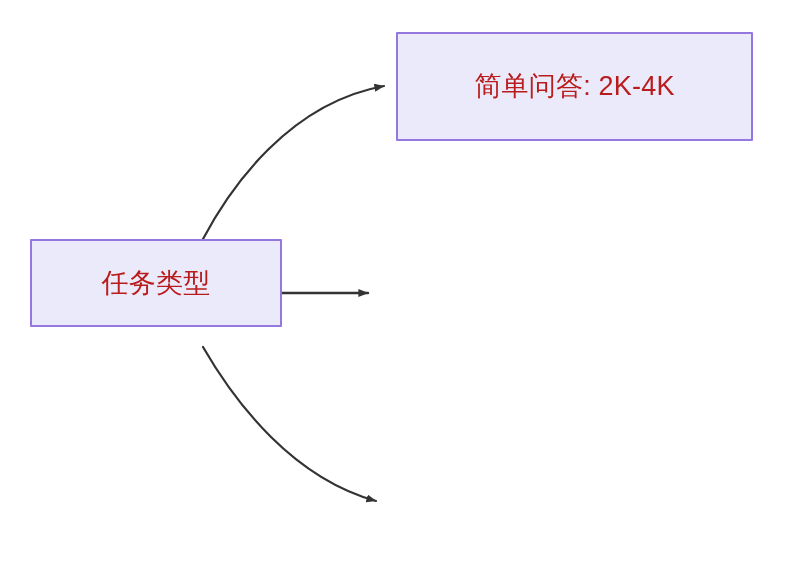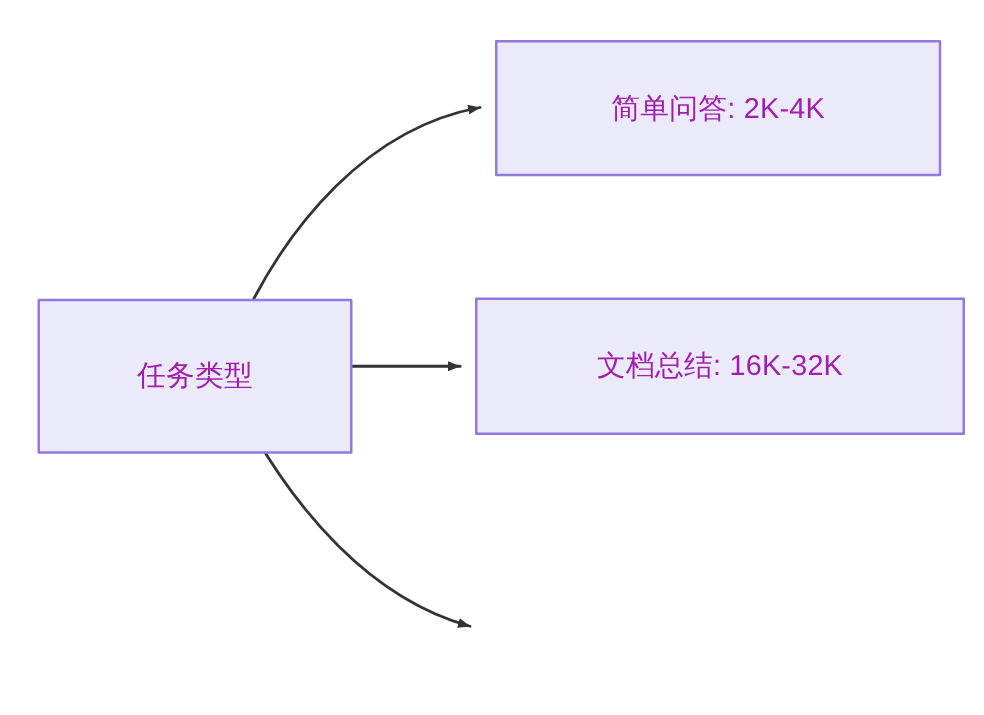--- a/index.html
+++ b/index.html
@@ -33,29 +33,29 @@
     box-sizing: border-box;
     background: #ebeafa;
     border: 2px solid #9577e0;
     border-radius: 1px;
     display: flex;
     align-items: center;
     justify-content: center;
     text-align: center;
   }
   .node-label {
-    color: #a21caf;
-    font-size: 23px;
+    color: #b91c1c;
+    font-size: 27px;
     line-height: 1.2;
     letter-spacing: 0.2px;
     white-space: nowrap;
     font-family: "Liberation Sans", "DejaVu Sans", sans-serif;
   }
   
-  #node-root     { left: 30px;  top: 239px; width: 252px; height: 124px; }
+  #node-root     { left: 30px;  top: 239px; width: 252px; height: 88px; }
   #node-simple   { left: 396px; top: 32px;  width: 357px; height: 109px; }
   #node-summary  { left: 380px; top: 238px; width: 392px; height: 110px; }
   #node-multidoc { left: 388px; top: 447px; width: 384px; height: 111px; }
 </style>
 </head>
 <body>
 
 <div id="diagram">
 
   <svg id="edge-layer" width="787" height="572" viewBox="0 0 787 572" xmlns="http://www.w3.org/2000/svg">
@@ -73,18 +73,15 @@
   </svg>
 
   <div class="node" id="node-root">
     <span class="node-label">任务类型</span>
   </div>
 
   <div class="node" id="node-simple">
     <span class="node-label">简单问答: 2K-4K</span>
   </div>
 
-  <div class="node" id="node-summary">
-    <span class="node-label">文档总结: 16K-32K</span>
-  </div>
 
 
 </div>
 
 </body></html>

